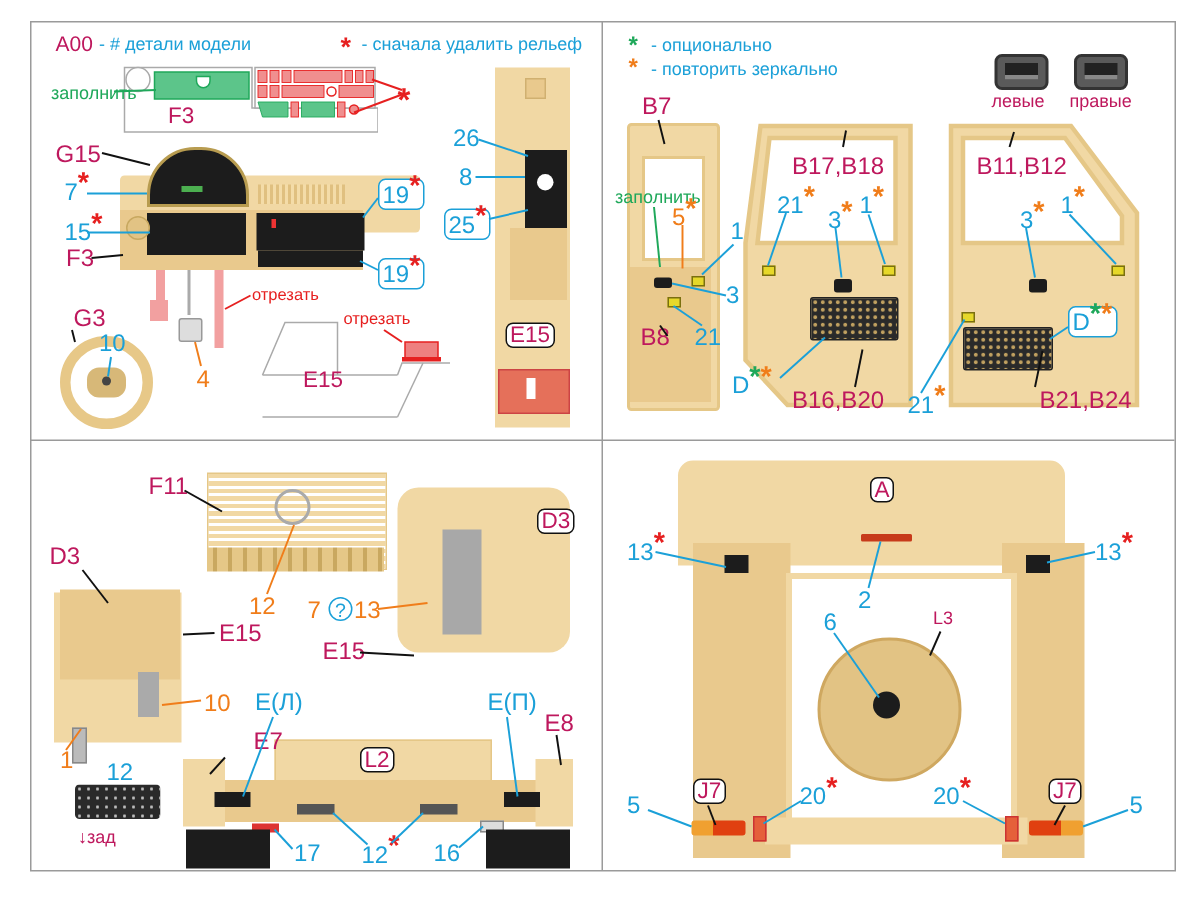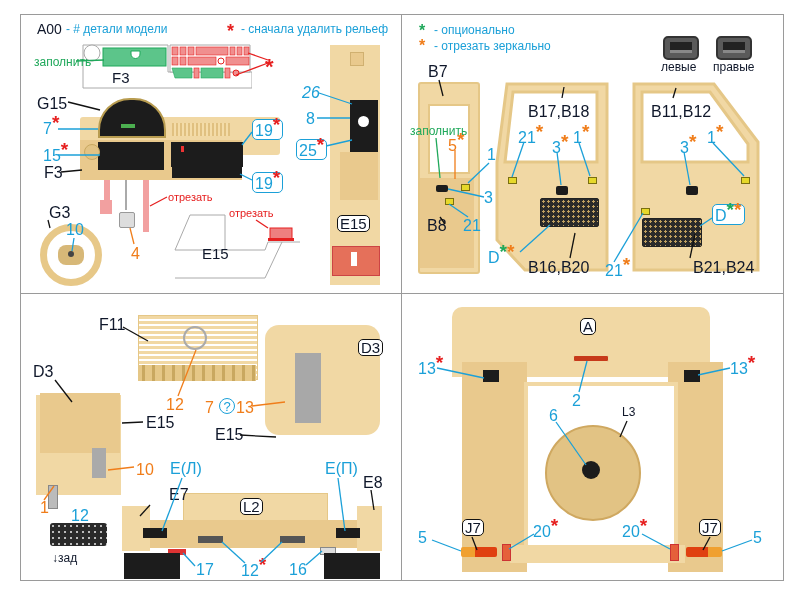--- a/index.html
+++ b/index.html
@@ -2,21 +2,21 @@
 <html><head>
 <meta charset="utf-8">
 <style>
   html,body{margin:0;padding:0;background:#fff;}
   body{width:800px;height:600px;position:relative;overflow:hidden;font-family:"Liberation Sans",sans-serif;}
   .frame{position:absolute;left:20px;top:14px;width:762px;height:565px;border:1px solid #9a9a9a;}
   .vdiv{position:absolute;left:401px;top:14px;width:1px;height:566px;background:#9a9a9a;}
   .hdiv{position:absolute;left:20px;top:293px;width:763px;height:1px;background:#9a9a9a;}
   .abs{position:absolute;}
   .t{position:absolute;white-space:nowrap;line-height:1;}
-  .blk{color:#0f172a;}
+  .blk{color:#be185d;}
   .blu{color:#1ba0d8;}
   .org{color:#f07d1a;}
   .grn{color:#1fa85a;}
   .red{color:#e62020;}
   .star{font-weight:bold;}
   .sup{position:relative;top:-5px;font-size:1.2em;}
   .box{border:1.5px solid #1ba0d8;border-radius:5px;padding:0 2px;background:#fff;}
   .bbox{border:1.5px solid #111;border-radius:5px;padding:0 2px;background:#fff;}
   .tan{background:#f1d8a4;}
   .tan2{background:#e9c98d;}
@@ -111,33 +111,33 @@
   <div class="t bbox blk" style="left:337px;top:215px;font-size:15px;">E15</div>
   <div class="abs" style="left:332px;top:246px;width:46px;height:28px;background:#e5705a;border:1px solid #c44;"></div>
   <div class="abs" style="left:351px;top:252px;width:6px;height:14px;background:#fff;"></div>
 
   <div class="t blk" style="left:37px;top:96px;font-size:16px;">G15</div>
   <div class="t blu" style="left:43px;top:118px;font-size:16px;"><span>7</span><span class="red star sup">*</span></div>
   <div class="t blu" style="left:43px;top:145px;font-size:16px;"><span>15</span><span class="red star sup">*</span></div>
   <div class="t blk" style="left:44px;top:165px;font-size:16px;">F3</div>
   <div class="t blu box" style="left:252px;top:119px;font-size:16px;"><span>19</span><span class="red star sup">*</span></div>
   <div class="t blu box" style="left:252px;top:172px;font-size:16px;"><span>19</span><span class="red star sup">*</span></div>
-  <div class="t blu" style="left:302px;top:85px;font-size:16px;font-style:italic;">26</div>
+  <div class="t blu" style="left:302px;top:85px;font-size:16px;">26</div>
   <div class="t blu" style="left:306px;top:111px;font-size:16px;">8</div>
   <div class="t blu box" style="left:296px;top:139px;font-size:16px;"><span>25</span><span class="red star sup">*</span></div>
   <div class="t blk" style="left:37px;top:205px;font-size:16px;margin-left:12px;">G3</div>
   <div class="t blu" style="left:66px;top:222px;font-size:16px;">10</div>
   <div class="t org" style="left:131px;top:246px;font-size:16px;">4</div>
 </div>
 
 <div>
   <div class="t grn star" style="left:419px;top:23px;font-size:16px;">*</div>
   <div class="t blu" style="left:434px;top:24px;font-size:12px;">- опционально</div>
   <div class="t org star" style="left:419px;top:38px;font-size:16px;">*</div>
-  <div class="t blu" style="left:434px;top:40px;font-size:12px;">- отрезать зеркально</div>
+  <div class="t blu" style="left:434px;top:40px;font-size:12px;">- повторить зеркально</div>
 
   <div class="abs" style="left:663px;top:36px;width:32px;height:20px;border-radius:5px;background:#5a5a5a;border:2px solid #333;">
       <div style="margin:4px 5px;width:22px;height:8px;background:#222;border-bottom:3px solid #888;"></div>
     </div>
   <div class="abs" style="left:716px;top:36px;width:32px;height:20px;border-radius:5px;background:#5a5a5a;border:2px solid #333;">
       <div style="margin:4px 5px;width:22px;height:8px;background:#222;border-bottom:3px solid #888;"></div>
     </div>
   <div class="t blk" style="left:661px;top:61px;font-size:12px;">левые</div>
   <div class="t blk" style="left:713px;top:61px;font-size:12px;">правые</div>
 

